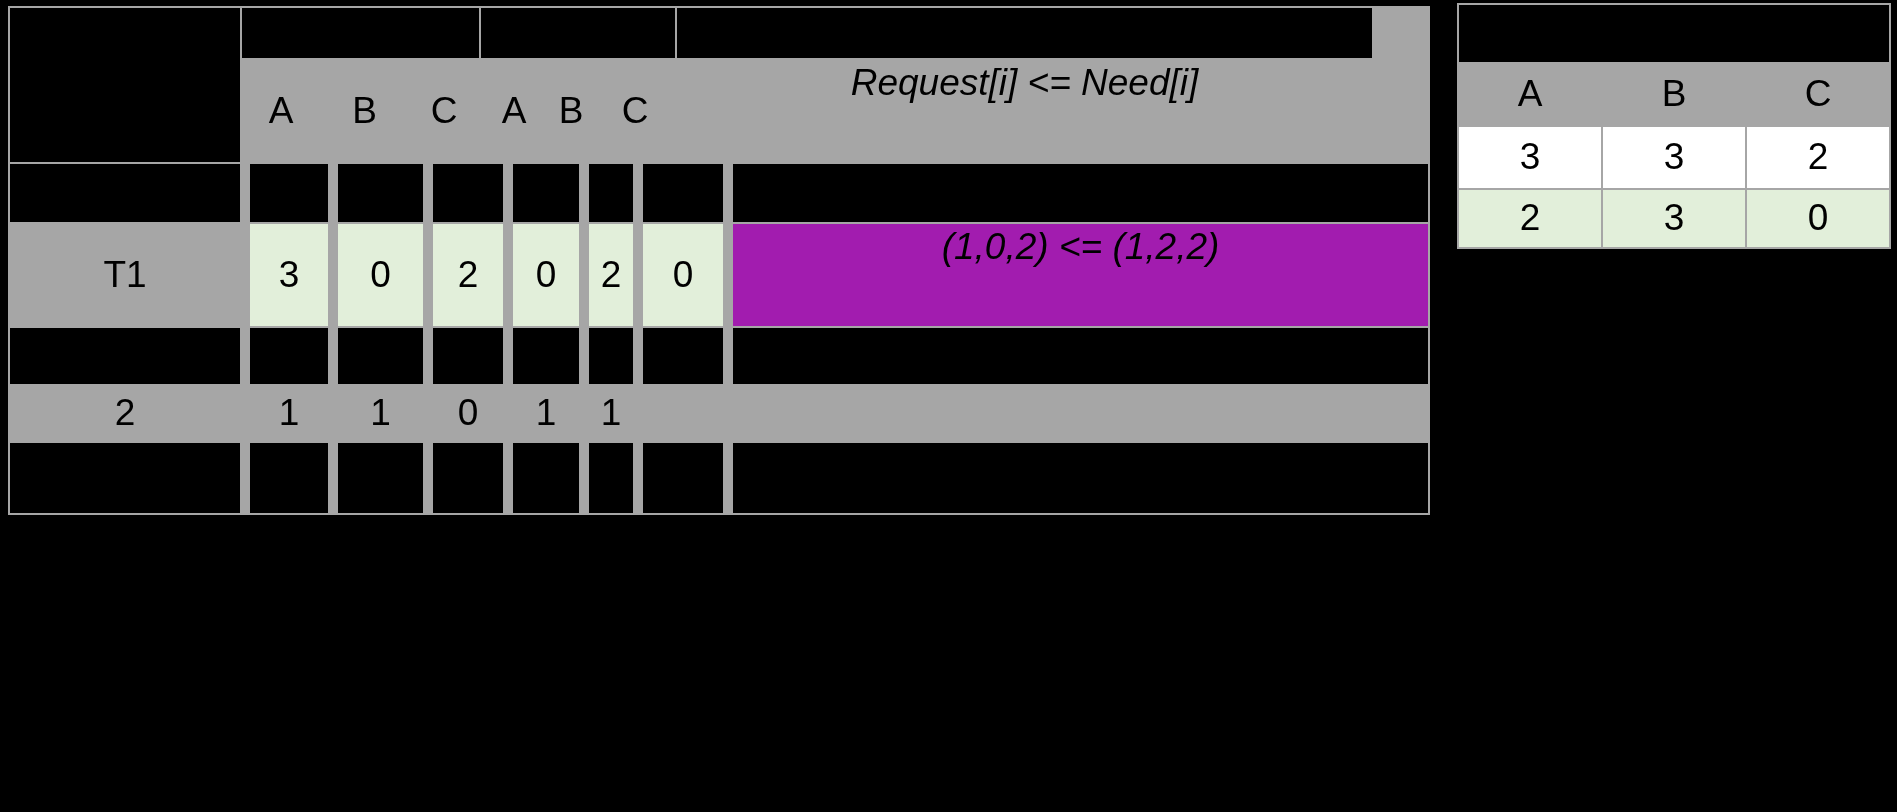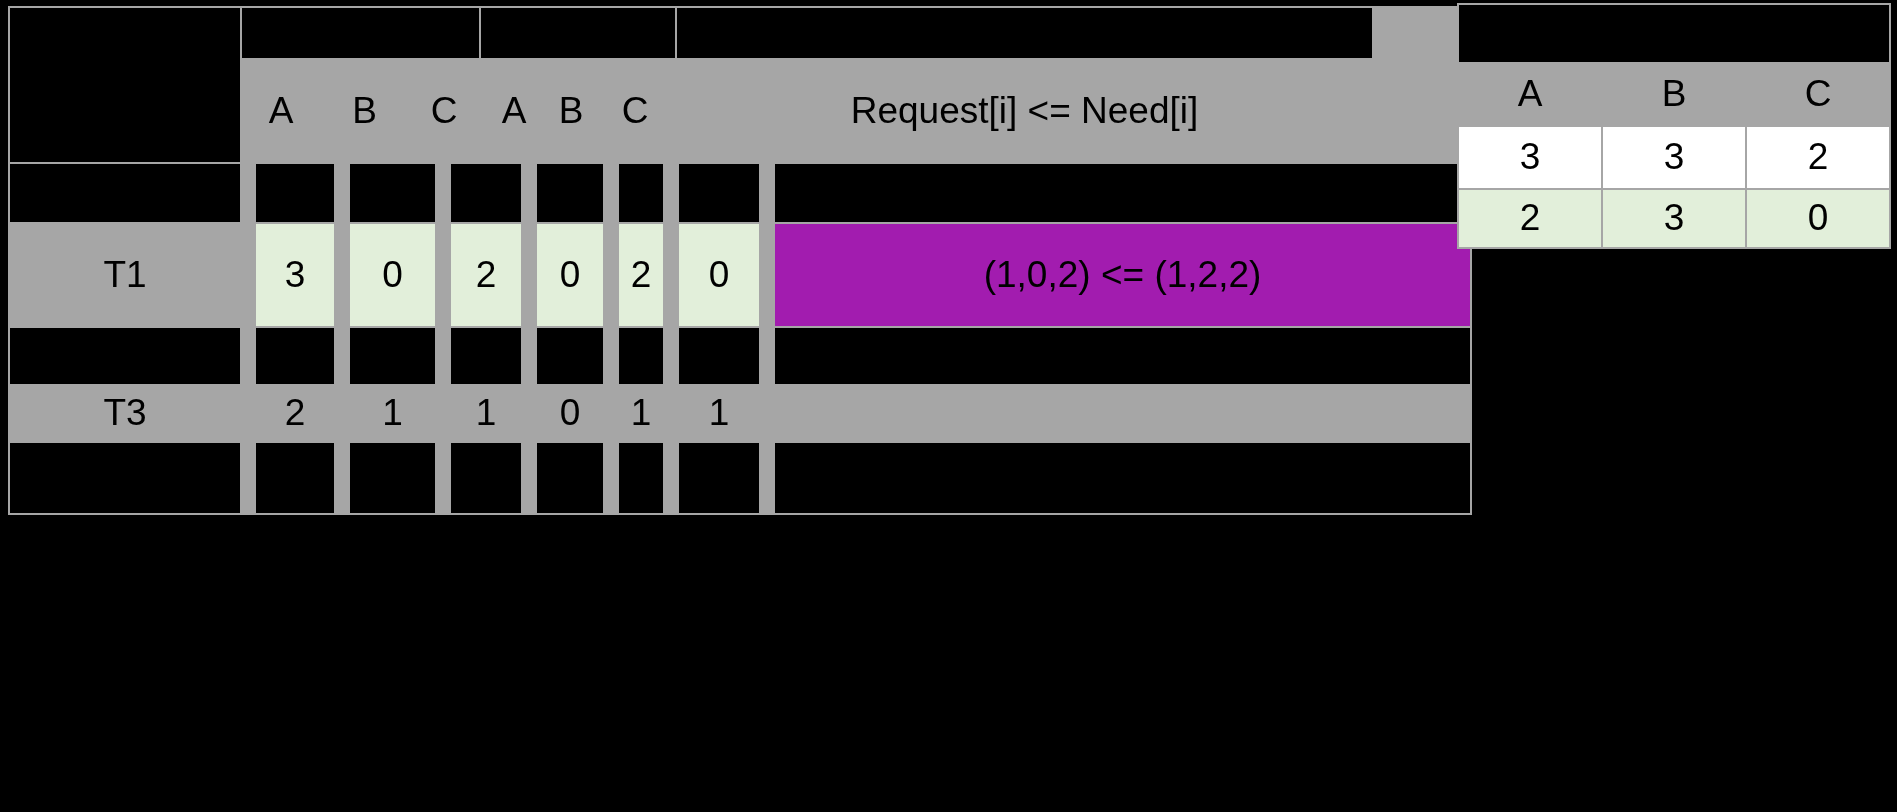--- a/index.html
+++ b/index.html
@@ -20,40 +20,40 @@
   }
   .hdr-grid{
     display:grid;
     grid-template-columns:230px 78px 85px 70px 66px 44px 80px 695px;
     grid-template-rows:50px 102px;
     gap:2px;
   }
   .trow{
     display:grid;
     grid-template-columns:230px 78px 85px 70px 66px 44px 80px 695px;
-    gap:16px;
+    gap:10px;
   }
   .cell{
     display:flex;align-items:center;justify-content:center;
     font-size:37px;line-height:1.25;text-align:center;
   }
   .black{background:#000000;}
   .gray{background:#a6a6a6;}
   .lgreen{background:#e2efda;}
   .green{background:#a21caf;}
   .white{background:#ffffff;}
   .corner{grid-column:1;grid-row:1/3;}
   .alloc-span{grid-column:2/5;grid-row:1;}
   .need-span{grid-column:5/8;grid-row:1;}
   .cond-title{grid-column:8;grid-row:1;}
   .r2{grid-row:2;}
   .col2{grid-column:2}.col3{grid-column:3}.col4{grid-column:4}
   .col5{grid-column:5}.col6{grid-column:6}.col7{grid-column:7}
   .col8{grid-column:8}
-  .two-line{flex-direction:column;justify-content:center;}
+  .two-line{flex-direction:column;justify-content:space-between;font-style:italic;}
   
   .side-table{
     position:absolute;left:1457px;top:3px;
     background:#a6a6a6;
     padding:2px;
     display:flex;flex-direction:column;gap:2px;
   }
   .srow{
     display:grid;
     grid-template-columns:142px 142px 142px;
@@ -112,21 +112,20 @@
     <div class="cell black"></div>
     <div class="cell black"></div>
     <div class="cell black"></div>
     <div class="cell black"></div>
     <div class="cell black"></div>
     <div class="cell black"></div>
     <div class="cell black"></div>
   </div>
 
   <div class="trow" style="grid-template-rows:55px">
-    <div class="cell gray">T3</div>
     <div class="cell gray">2</div>
     <div class="cell gray">1</div>
     <div class="cell gray">1</div>
     <div class="cell gray">0</div>
     <div class="cell gray">1</div>
     <div class="cell gray">1</div>
     <div class="cell gray"></div>
   </div>
 
   <div class="trow" style="grid-template-rows:70px">

